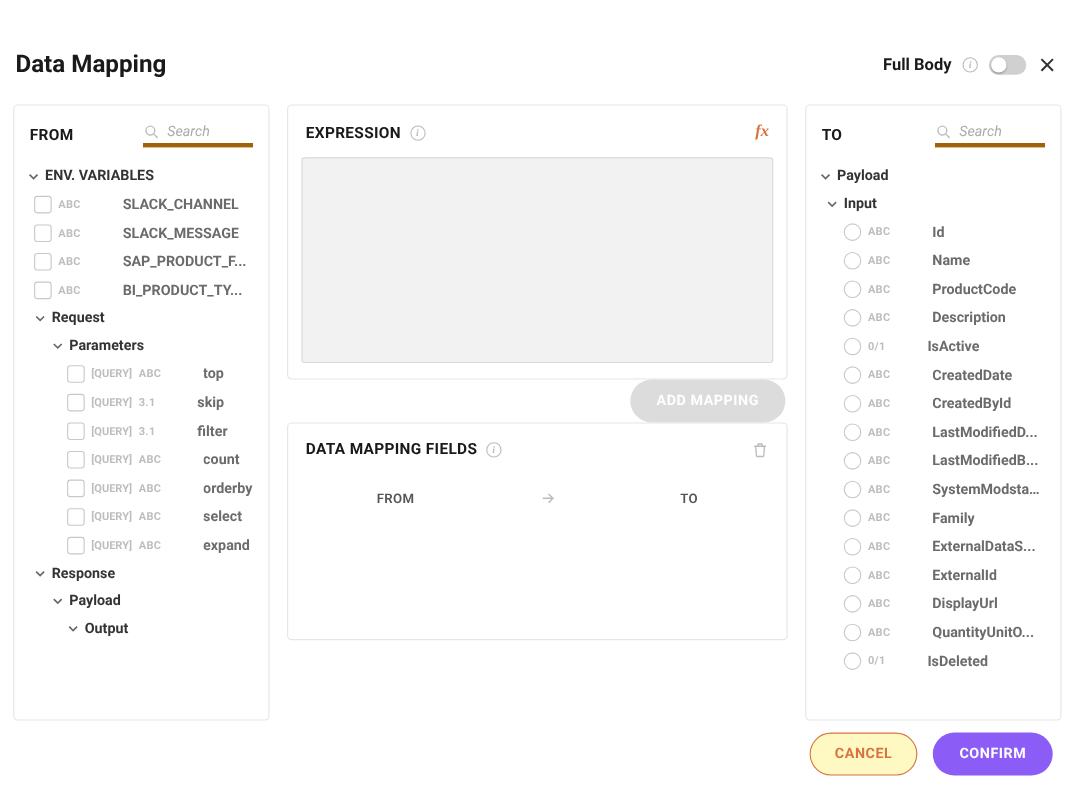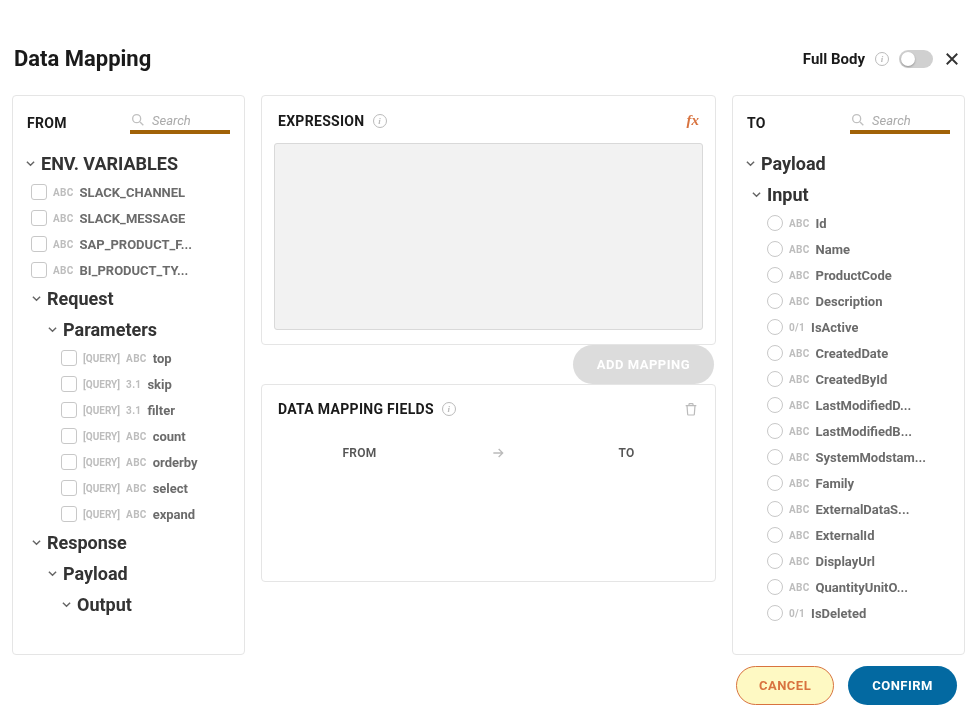--- a/index.html
+++ b/index.html
@@ -20,42 +20,42 @@
   .to-panel { width:233px; height:560px; }
   .panel-hdr { display:flex; align-items:center; justify-content:space-between; padding:16px 14px 10px 14px; }
   .panel-title { font-size:14px; font-weight:700; color:#1a1a1a; letter-spacing:.3px; }
   .search-wrap { display:flex;align-items:center;gap:6px;border-bottom:4px solid #a16207;padding-bottom:2px;width:100px; }
   .search-ic { width:16px;height:16px;color:#c0c0c0;flex-shrink:0; }
   .search-inp { border:none;outline:none;font-size:13px;color:#333;width:100%;font-style:italic; }
   .search-inp::placeholder{color:#aaa;font-style:italic;}
   .tree { flex:1; overflow-y:auto; padding:4px 8px 12px 8px; font-size:13px; }
   .node { display:flex;align-items:center;gap:6px;padding:5px 4px;white-space:nowrap;overflow:hidden; }
   .caret { width:10px;height:10px;flex-shrink:0;display:inline-flex;align-items:center;justify-content:center;color:#666; cursor:pointer; }
-  .node-label { font-weight:700;color:#333;font-size:18px; }
+  .node-label { font-weight:700;color:#333;font-size:13px; }
   .ind1{padding-left:10px;} .ind2{padding-left:26px;} .ind3{padding-left:40px;}
   .chk { width:16px;height:16px;border:1.5px solid #c8c8c8;border-radius:3px;flex-shrink:0;cursor:pointer;background:#fff; }
   .radio { width:16px;height:16px;border:1.5px solid #c8c8c8;border-radius:50%;flex-shrink:0;cursor:pointer;background:#fff; }
   .type-tag { font-size:10px;font-weight:700;color:#bdbdbd;letter-spacing:.3px; }
-  .item-name { font-size:13px;font-weight:700;color:#6b6b6b;overflow:hidden;text-overflow:ellipsis; }
+  .item-name { font-size:13px;font-weight:700;color:#6b6b6b;overflow:hidden;text-overflow:ellipsis;margin-left:32px; }
   .query-tag { font-size:10px;font-weight:700;color:#bdbdbd; }
   .expr-panel { height:250px; }
   .expr-hdr { display:flex;align-items:center;justify-content:space-between;padding:16px 16px 10px 16px; }
   .expr-title-row { display:flex;align-items:center;gap:8px; }
   .fx { font-style:italic;font-family:serif;font-size:15px;color:#d8733f;font-weight:600;cursor:pointer; }
   .expr-box { flex:1;margin:4px 12px 14px 12px;border:1px solid #d9d9d9;border-radius:3px;background:#f2f2f2; }
   .add-row { display:flex;justify-content:flex-end;padding-right:2px; }
   .add-btn { background:#dcdcdc;color:#fff;font-size:13px;font-weight:700;letter-spacing:.5px;border:none;border-radius:20px;padding:12px 24px;cursor:not-allowed; }
   .dmf-panel { height:198px; }
   .dmf-hdr { display:flex;align-items:center;justify-content:space-between;padding:16px 16px 10px 16px; }
   .trash { width:16px;height:16px;color:#bbb;cursor:pointer; }
   .dmf-cols { display:flex;align-items:center;justify-content:space-around;padding:18px 24px;font-size:12px;font-weight:600;color:#555;letter-spacing:.3px; }
   .arrow-c { color:#bbb; }
   .ftr { display:flex;justify-content:flex-end;align-items:center;gap:14px;padding:18px 20px; }
   .btn-cancel { border:1.5px solid #d8733f;color:#d8733f;background:#fef9c3;font-size:13px;font-weight:700;letter-spacing:.5px;padding:11px 22px;border-radius:22px;cursor:pointer; }
-  .btn-confirm { border:none;color:#fff;background:#0369a1;font-size:13px;font-weight:700;letter-spacing:.5px;padding:12px 24px;border-radius:22px;cursor:pointer; }
+  .btn-confirm { border:none;color:#fff;background:#8b5cf6;font-size:13px;font-weight:700;letter-spacing:.5px;padding:12px 24px;border-radius:22px;cursor:pointer; }
   svg { display:block; }
 </style>
 </head>
 <body>
 
 <div class="container">
   <div class="hdr">
     <div class="hdr-title">Data Mapping</div>
     <div class="hdr-right">
       <span class="fullbody-lbl">Full Body</span>

